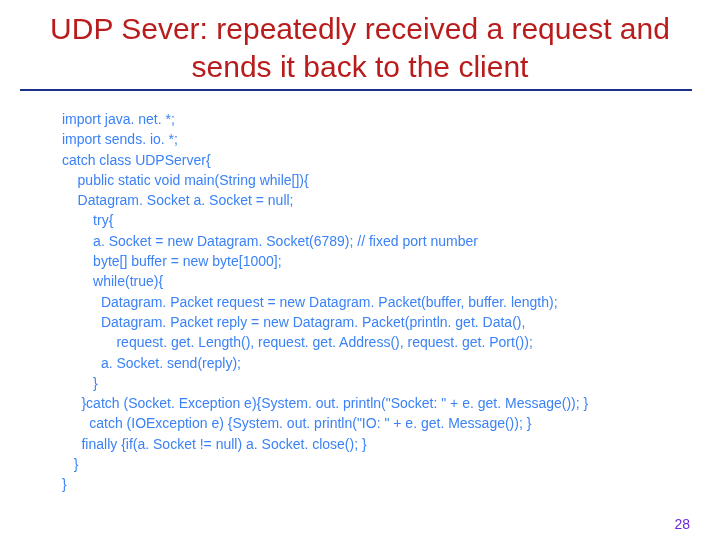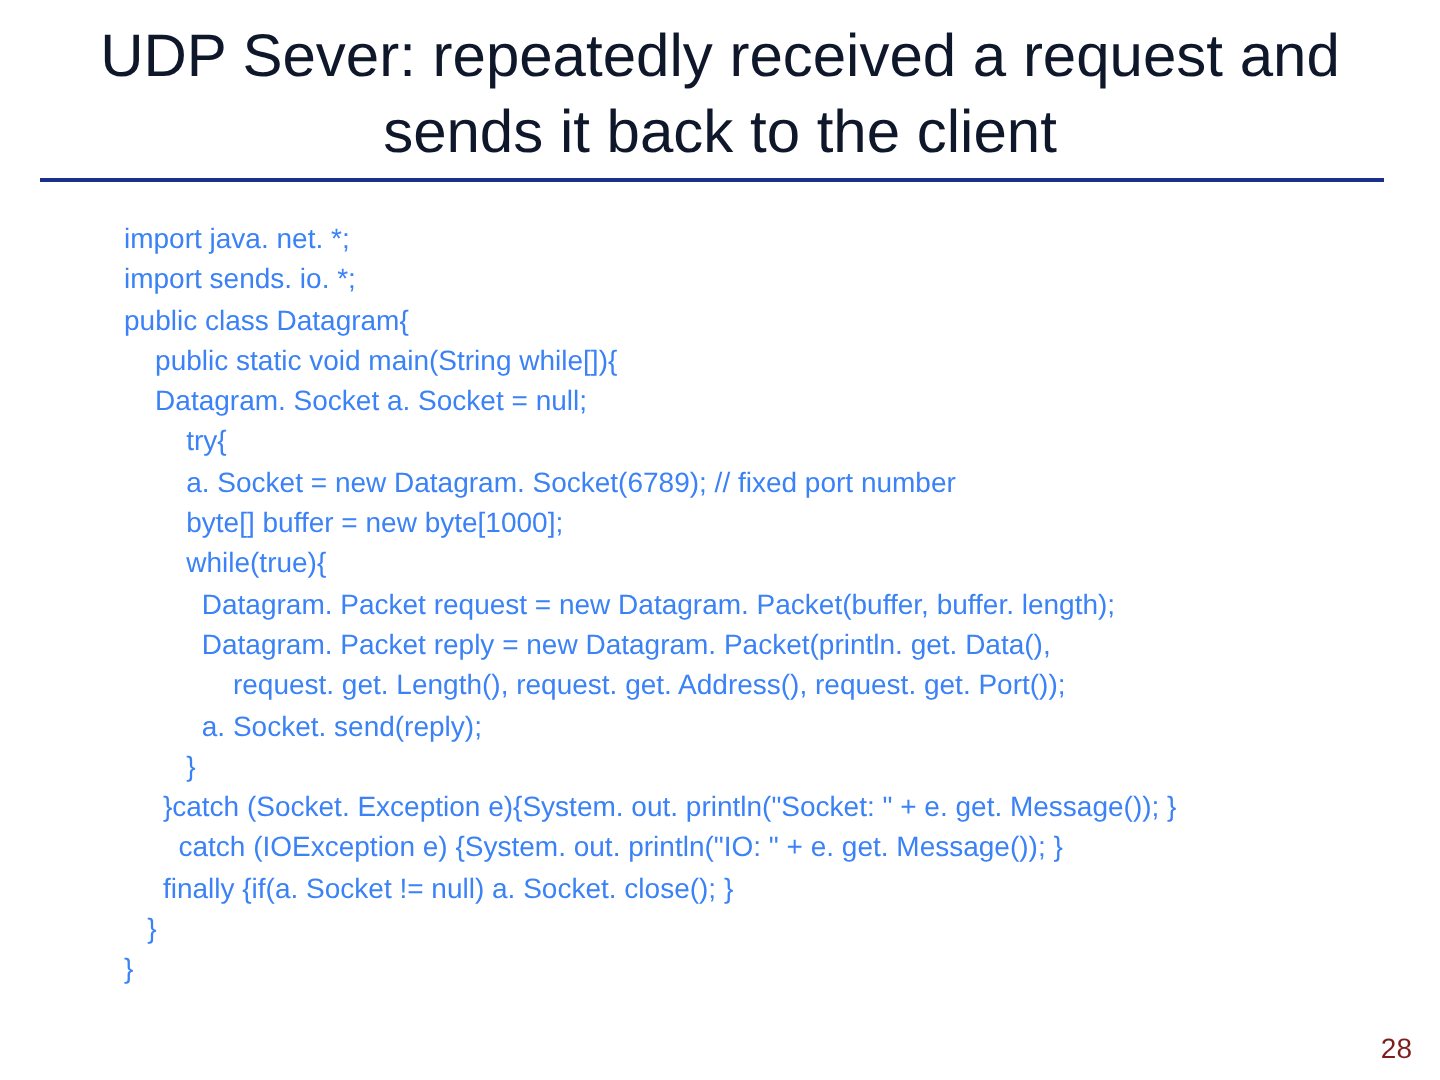--- a/index.html
+++ b/index.html
@@ -5,21 +5,21 @@
   * { margin: 0; padding: 0; box-sizing: border-box; }
   body {
     width: 720px;
     height: 540px;
     background: #ffffff;
     font-family: Arial, Helvetica, sans-serif;
     position: relative;
     overflow: hidden;
   }
   .title {
-    color: #0f172a;
+    color: #b91c1c;
     font-size: 30px;
     font-weight: normal;
     text-align: center;
     padding: 10px 18px 4px 18px;
     line-height: 1.25;
   }
   .title-underline {
     border-bottom: 2px solid #1c2f8a;
     margin: 0 28px 12px 20px;
   }
@@ -28,36 +28,36 @@
     font-family: Arial, Helvetica, sans-serif;
     font-size: 14px;
     color: #3b82f6;
     line-height: 1.45;
   }
   .code-line {
     white-space: pre;
   }
   .page-num {
     position: absolute;
-    right: 14px;
+    right: 30px;
     bottom: 8px;
     font-size: 14px;
-    color: #7f1d1d;
+    color: #6d28d9;
   }
 </style>
 </head>
 <body>
 
 <div class="title">UDP Sever: repeatedly received a request and sends it back to the client</div>
 <div class="title-underline"></div>
 
 <div class="code-block">
   <div class="code-line">import java. net. *;</div>
   <div class="code-line">import sends. io. *;</div>
-  <div class="code-line">public class Datagram{</div>
+  <div class="code-line">catch class UDPServer{</div>
   <div class="code-line">    public static void main(String while[]){</div>
   <div class="code-line">    Datagram. Socket a. Socket = null;</div>
   <div class="code-line">        try{</div>
   <div class="code-line">        a. Socket = new Datagram. Socket(6789); // fixed port number</div>
   <div class="code-line">        byte[] buffer = new byte[1000];</div>
   <div class="code-line">        while(true){</div>
   <div class="code-line">          Datagram. Packet request = new Datagram. Packet(buffer, buffer. length);</div>
   <div class="code-line">          Datagram. Packet reply = new Datagram. Packet(println. get. Data(),</div>
   <div class="code-line">              request. get. Length(), request. get. Address(), request. get. Port());</div>
   <div class="code-line">          a. Socket. send(reply);</div>

